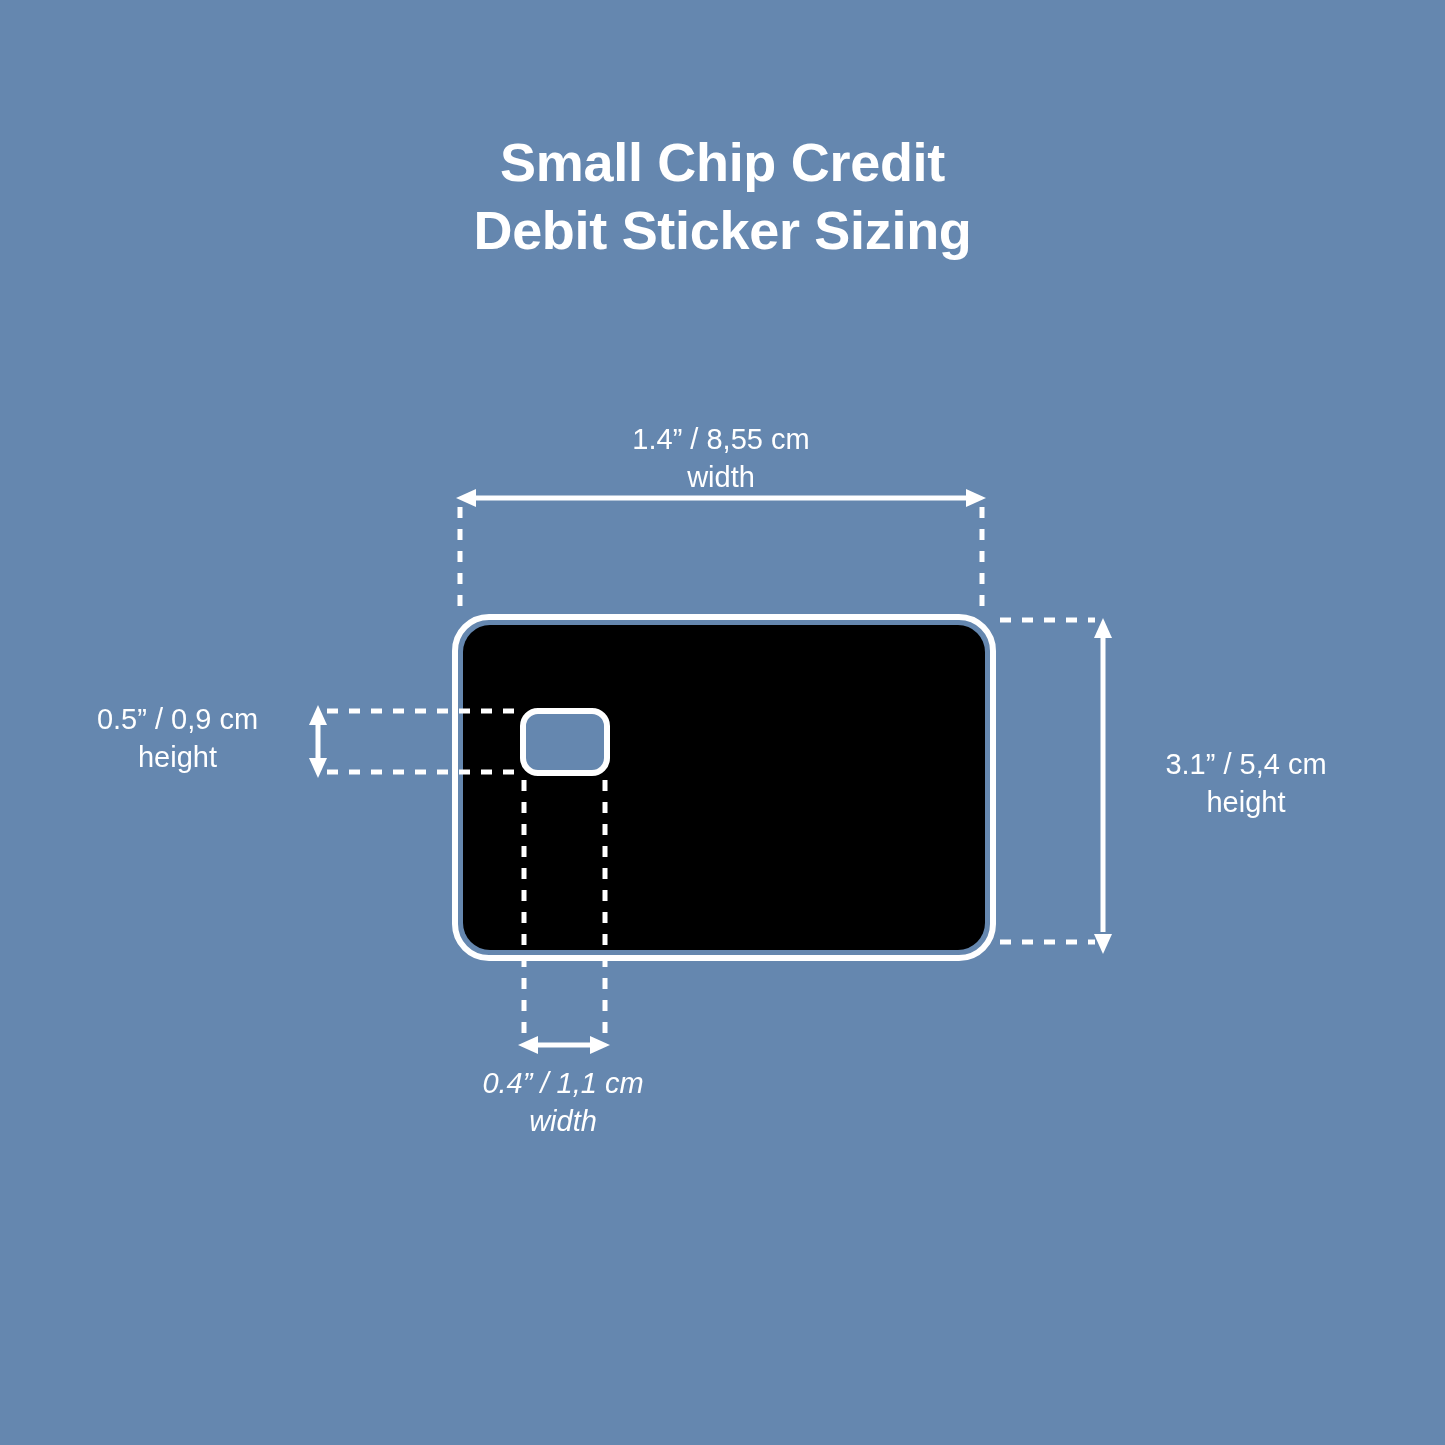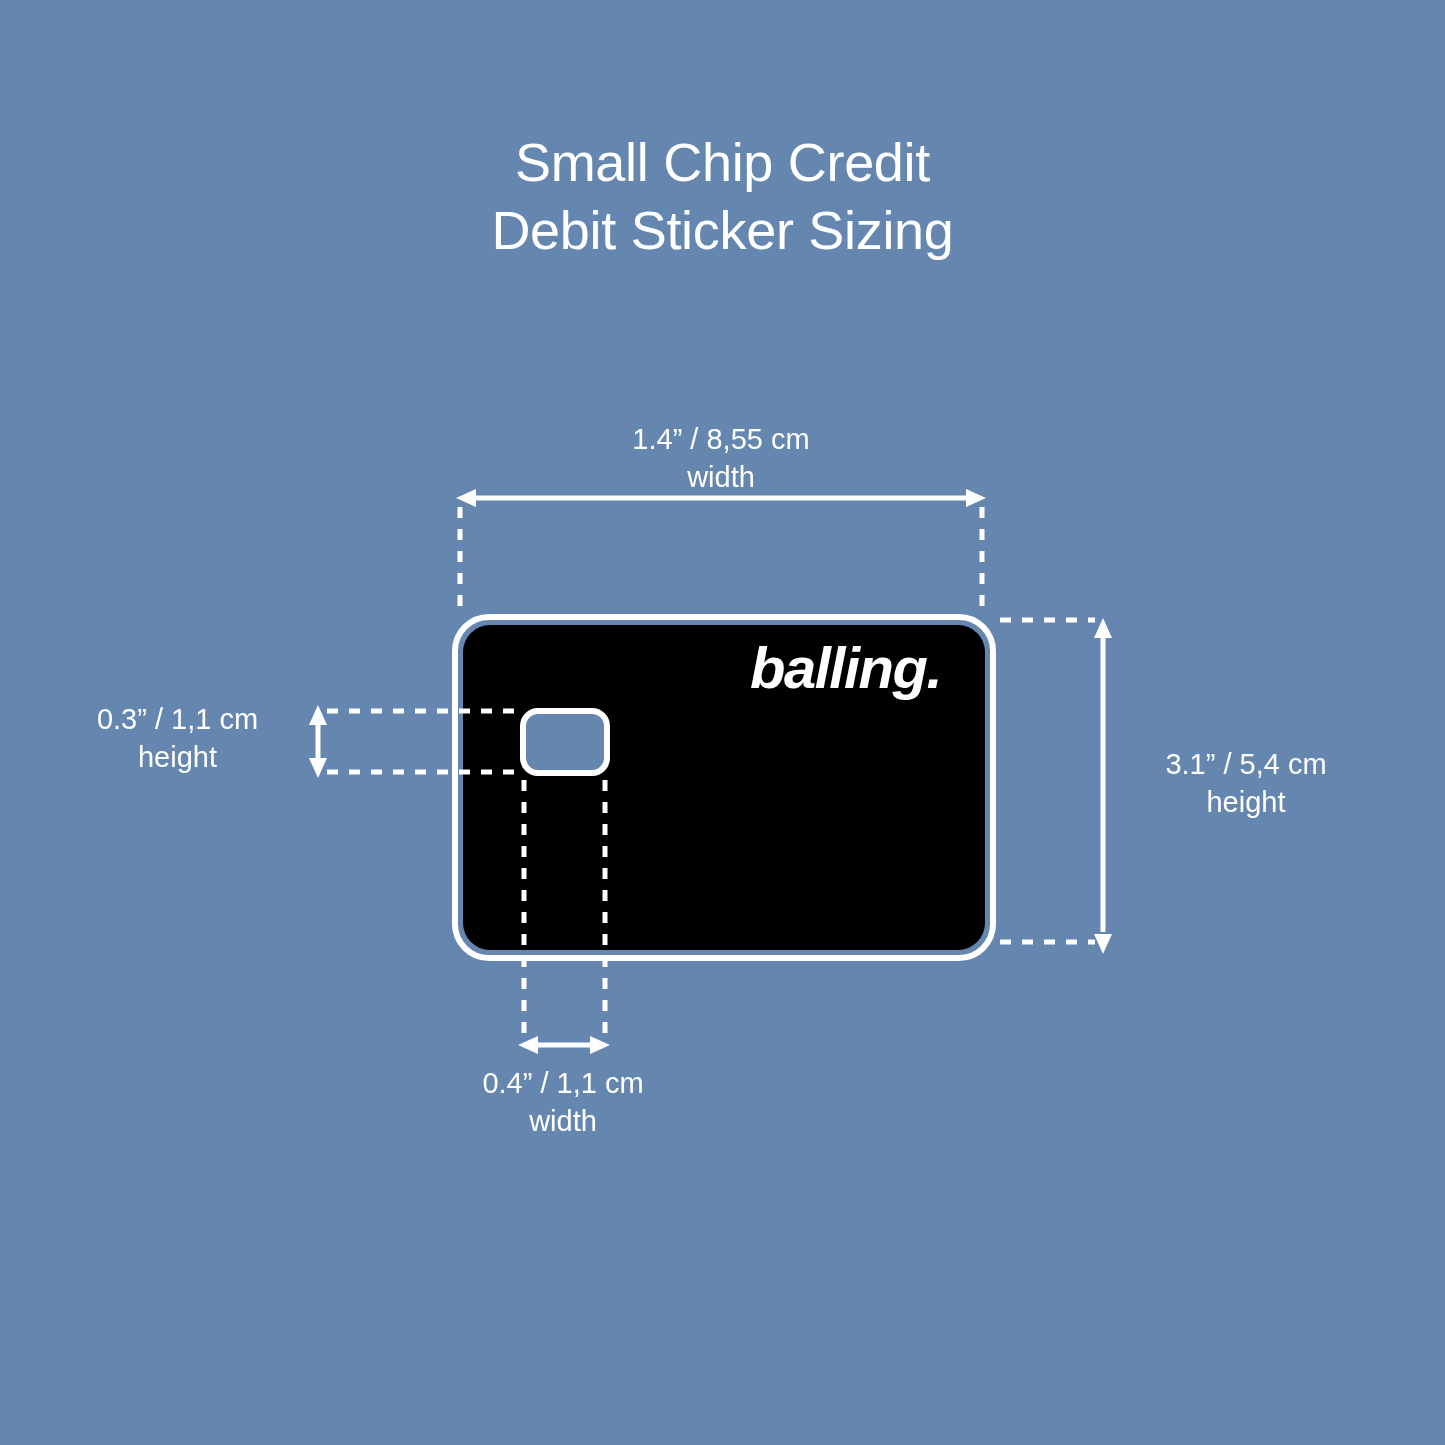--- a/index.html
+++ b/index.html
@@ -26,21 +26,21 @@
 
   
   #title {
     position: absolute;
     left: 0;
     top: 128px;
     width: 1445px;
     text-align: center;
     color: #ffffff;
     font-size: 54px;
-    font-weight: 400;
+    font-weight: 700;
     line-height: 68px;
     letter-spacing: -0.3px;
     white-space: pre-line;
   }
 
   
   #diagram {
     position: absolute;
     left: 0;
     top: 0;
@@ -77,20 +77,21 @@
     left: 55px;
     top: 700px;
     width: 245px;
     text-align: center;
   }
 
   #label-bottom {
     left: 413px;
     top: 1064px;
     width: 300px;
+    font-style: italic;
   }
 
   
   #card-logo {
     position: absolute;
     left: 750px;
     top: 637px;
     color: #ffffff;
     font-size: 58px;
     font-weight: 700;
@@ -146,27 +147,26 @@
     <line x1="605" y1="780" x2="605" y2="1036" stroke="#ffffff" stroke-width="5" stroke-dasharray="11 11"></line>
 
     <g>
       <line x1="530" y1="1045" x2="598" y2="1045" stroke="#ffffff" stroke-width="5"></line>
       <polygon points="518,1045 538,1036 538,1054" fill="#ffffff"></polygon>
       <polygon points="610,1045 590,1036 590,1054" fill="#ffffff"></polygon>
     </g>
 
   </svg>
 
-  <div id="card-logo">balling.</div>
 
   <div class="dim-label" id="label-top">1.4” / 8,55 cm
 width</div>
 
   <div class="dim-label" id="label-right">3.1” / 5,4 cm
 height</div>
 
-  <div class="dim-label" id="label-left">0.3” / 1,1 cm
+  <div class="dim-label" id="label-left">0.5” / 0,9 cm
 height</div>
 
   <div class="dim-label" id="label-bottom">0.4” / 1,1 cm
 width</div>
 
 </div>
 
 </body></html>

